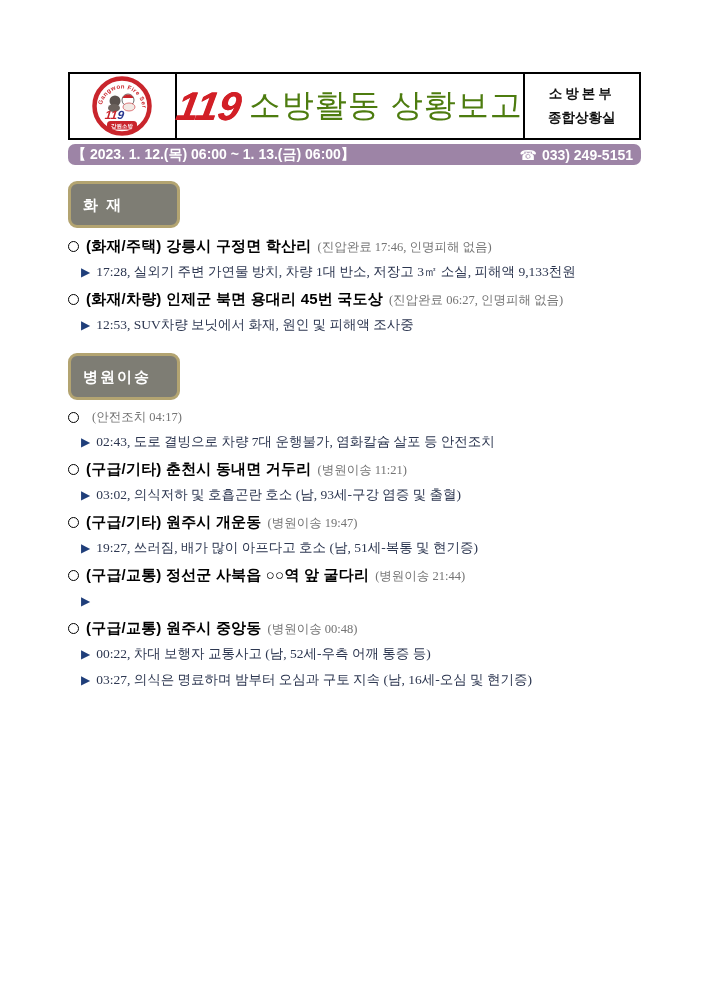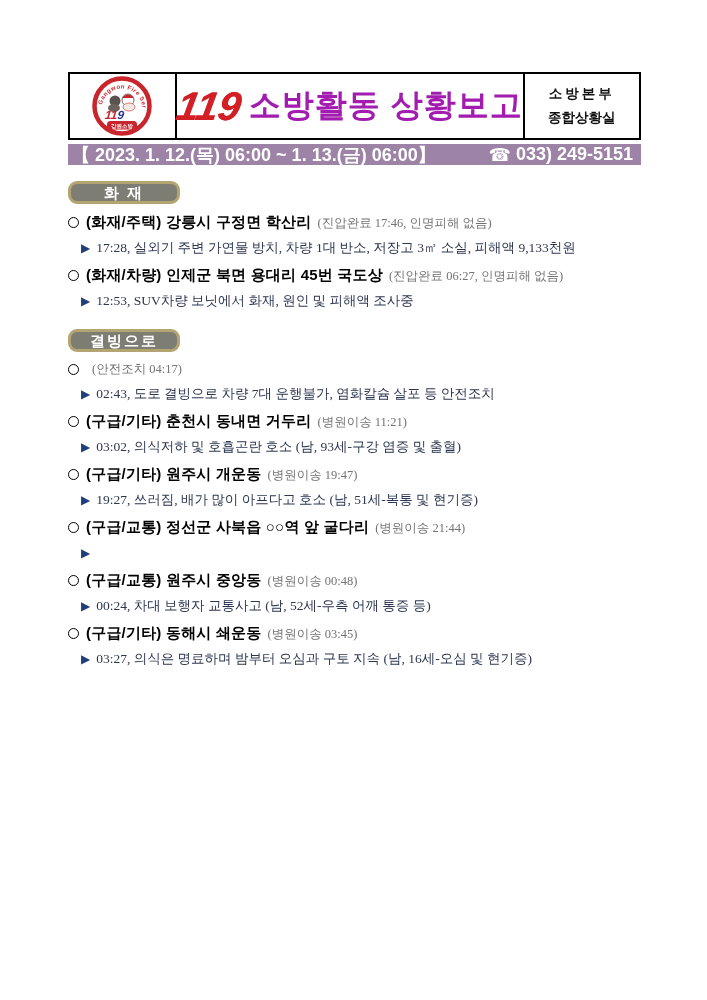--- a/index.html
+++ b/index.html
@@ -23,48 +23,48 @@
     flex: 1; display: flex; align-items: center; justify-content: center;
     border-left: 2px solid #000;
   }
   .t119 {
     font-style: italic; font-weight: 900; font-size: 40px; line-height: 1;
     color: var(--accent-red, #d21f26);
     transform: skewX(-10deg); display: inline-block; margin-right: 8px;
     text-shadow: 0.5px 0 0 var(--accent-red, #d21f26);
   }
   .ttext {
-    font-weight: 700; font-size: 32px; color: #a21caf; letter-spacing: 1px;
+    font-weight: 400; font-size: 32px; color: #4d7c0f; letter-spacing: 1px;
     white-space: nowrap;
   }
   .hdr-office-cell {
     width: 124px; border-left: 2px solid #000;
     display: flex; flex-direction: column; align-items: center; justify-content: center;
     font-weight: 800; font-size: 13.5px; color: #111; line-height: 1.75;
   }
   .office-l1 { letter-spacing: 3px; }
 
   
   .infobar {
     margin-top: 4px; height: 21px;
     background: var(--bar-purple, #9d84a6);
-    color: #ffffff; font-weight: 700; font-size: 18px;
+    color: #ffffff; font-weight: 700; font-size: 14px;
     display: flex; align-items: center; justify-content: space-between;
-    padding: 0 8px 0 4px; white-space: nowrap;
+    padding: 0 8px 0 4px; white-space: nowrap; border-radius: 7px;
   }
   .phone-wrap { display: flex; align-items: center; gap: 5px; }
 
   
   .section { margin-top: 16px; }
   .badge {
-    display: inline-block; min-width: 112px; text-align: center;
+    display: inline-block; min-width: 112px; text-align: left;
     background: var(--badge-gray, #7e7d74);
     border: 3px solid var(--badge-tan, #b3a471);
     border-radius: 9px; color: #ffffff; font-weight: 800; font-size: 15px;
-    line-height: 17px; padding: 0 12px; letter-spacing: 2px;
+    line-height: 17px; padding: 12px 12px; letter-spacing: 2px;
   }
 
   
   .items { margin-top: 5px; }
   .item { margin-bottom: 2px; }
   .item-head {
     display: flex; align-items: baseline; white-space: nowrap;
     line-height: 25px; font-size: 15px;
   }
   .bullet-circle {
@@ -160,21 +160,21 @@
         <div class="item-detail">
           <span class="tri">▶</span>
           <span>12:53, SUV차량 보닛에서 화재, 원인 및 피해액 조사중</span>
         </div>
       </div>
 
     </div>
   </div>
 
   <div class="section">
-    <div class="badge">결빙으로</div>
+    <div class="badge">병원이송</div>
     <div class="items">
 
       <div class="item">
         <div class="item-head">
           <span class="bullet-circle"></span>
           <span class="head-note">(안전조치 04:17)</span>
         </div>
         <div class="item-detail">
           <span class="tri">▶</span>
           <span>02:43, 도로 결빙으로 차량 7대 운행불가, 염화칼슘 살포 등 안전조치</span>
@@ -217,30 +217,25 @@
       </div>
 
       <div class="item">
         <div class="item-head">
           <span class="bullet-circle"></span>
           <span class="head-text">(구급/교통) 원주시 중앙동</span>
           <span class="head-note">(병원이송 00:48)</span>
         </div>
         <div class="item-detail">
           <span class="tri">▶</span>
-          <span>00:24, 차대 보행자 교통사고 (남, 52세-우측 어깨 통증 등)</span>
-        </div>
-      </div>
-
-      <div class="item">
-        <div class="item-head">
-          <span class="bullet-circle"></span>
-          <span class="head-text">(구급/기타) 동해시 쇄운동</span>
-          <span class="head-note">(병원이송 03:45)</span>
-        </div>
+          <span>00:22, 차대 보행자 교통사고 (남, 52세-우측 어깨 통증 등)</span>
+        </div>
+      </div>
+
+      <div class="item">
         <div class="item-detail">
           <span class="tri">▶</span>
           <span>03:27, 의식은 명료하며 밤부터 오심과 구토 지속 (남, 16세-오심 및 현기증)</span>
         </div>
       </div>
 
     </div>
   </div>
 
 </div>

